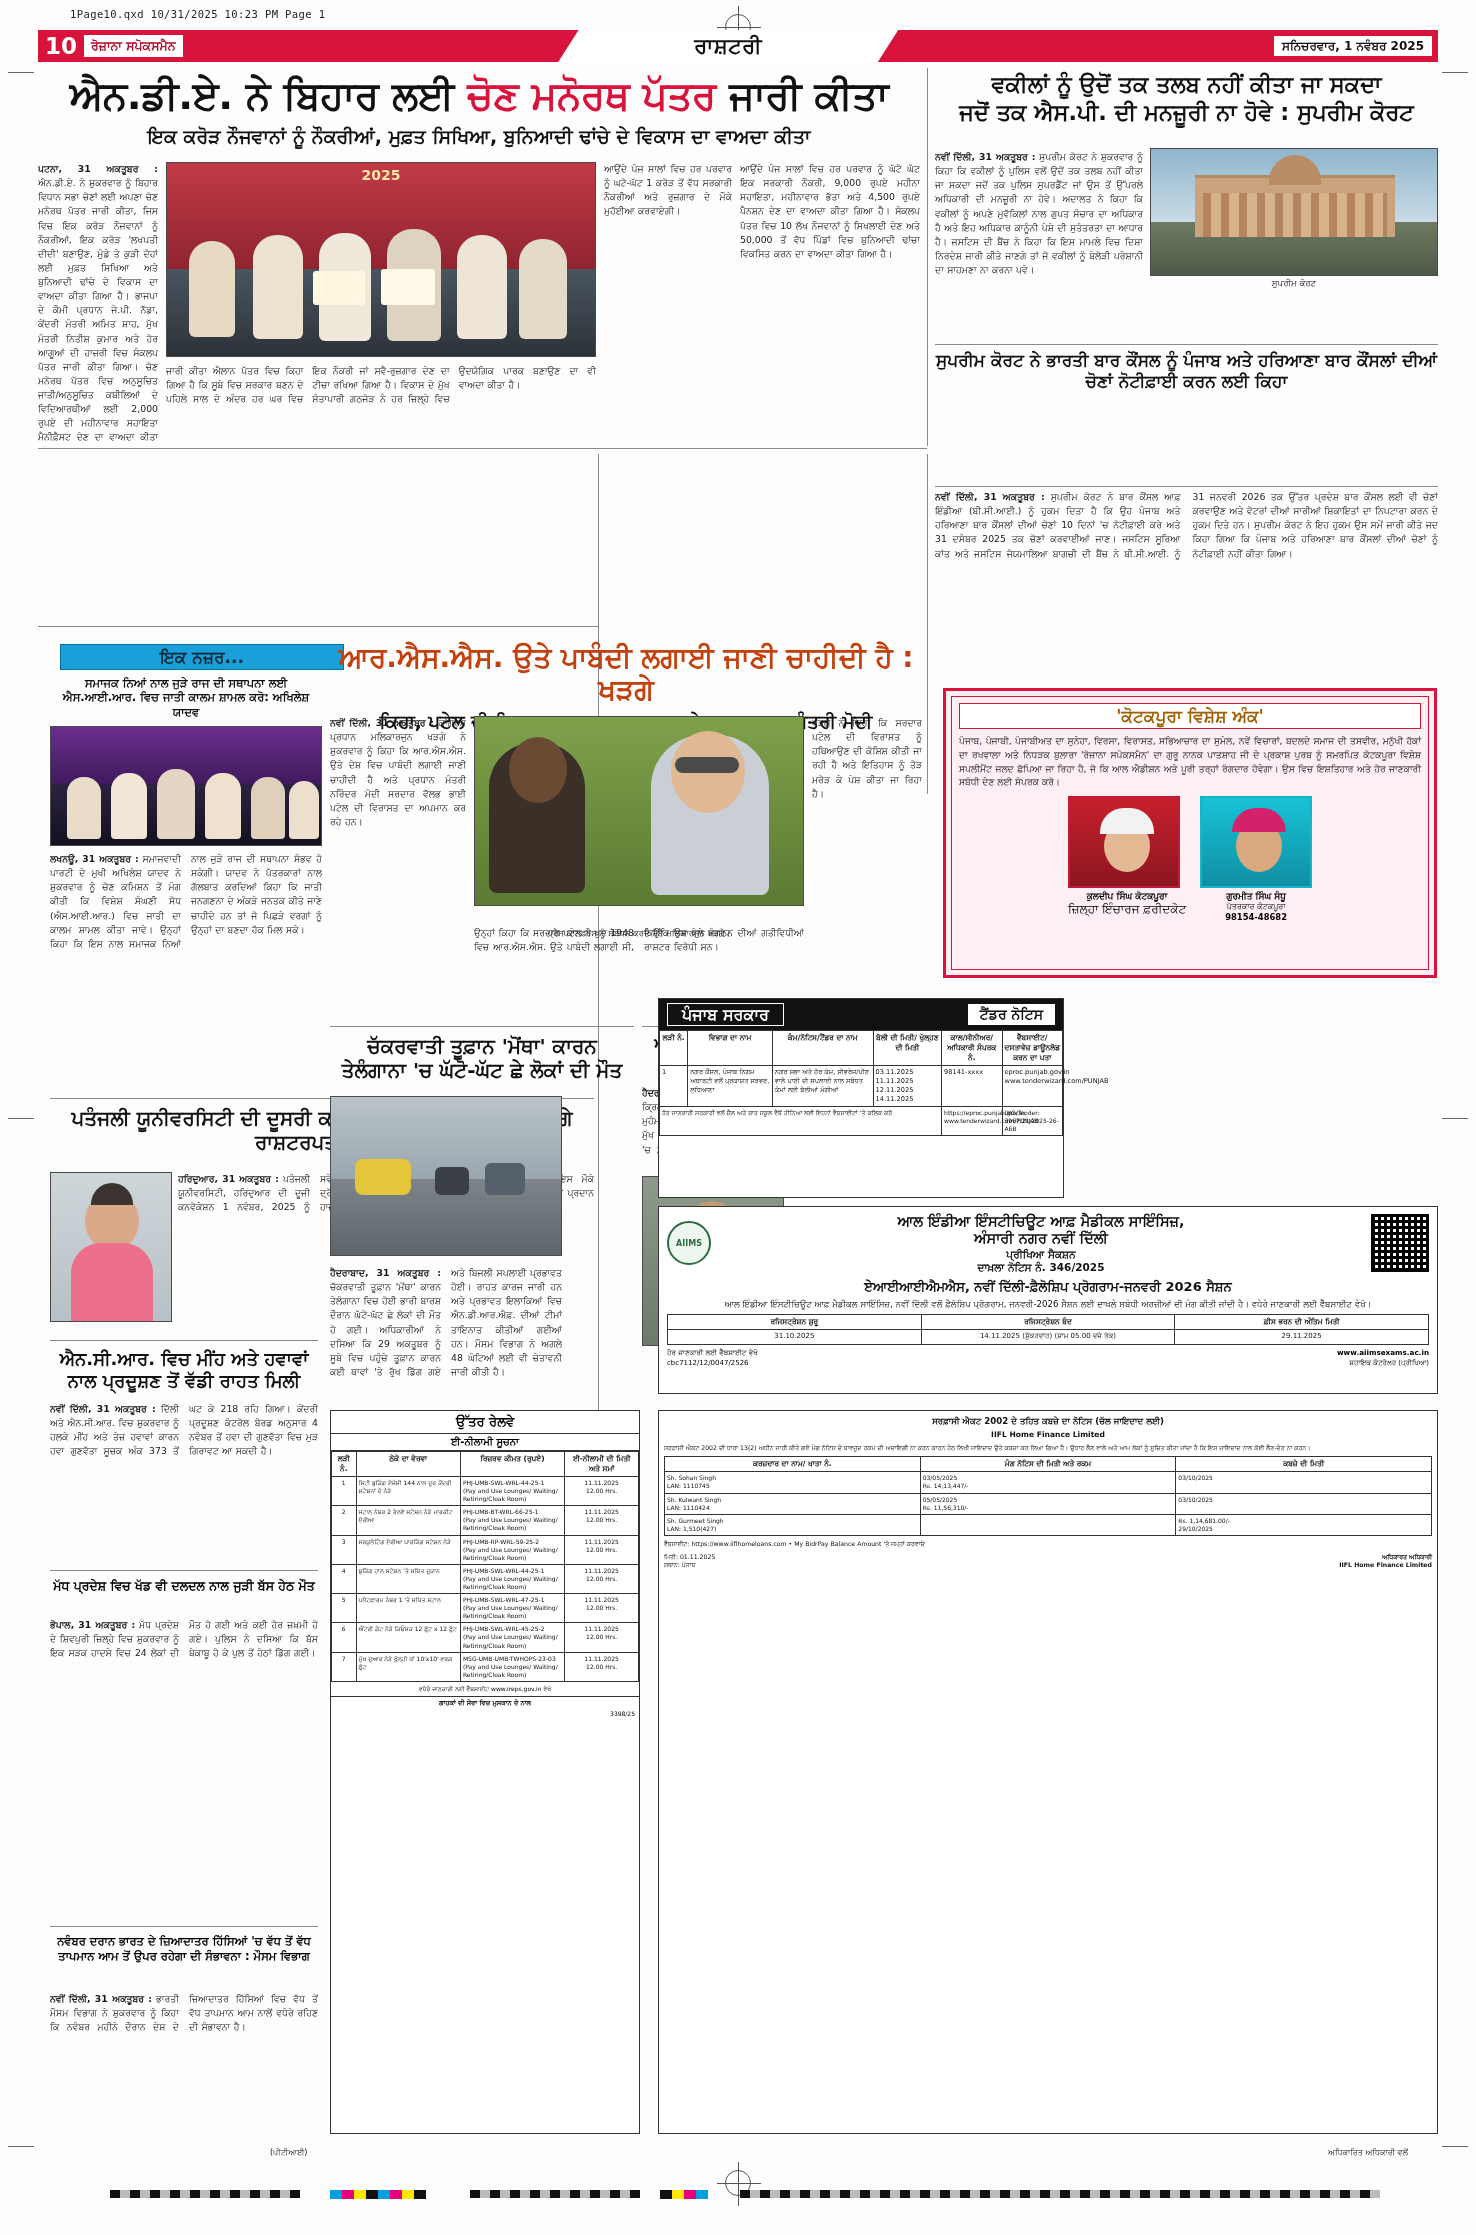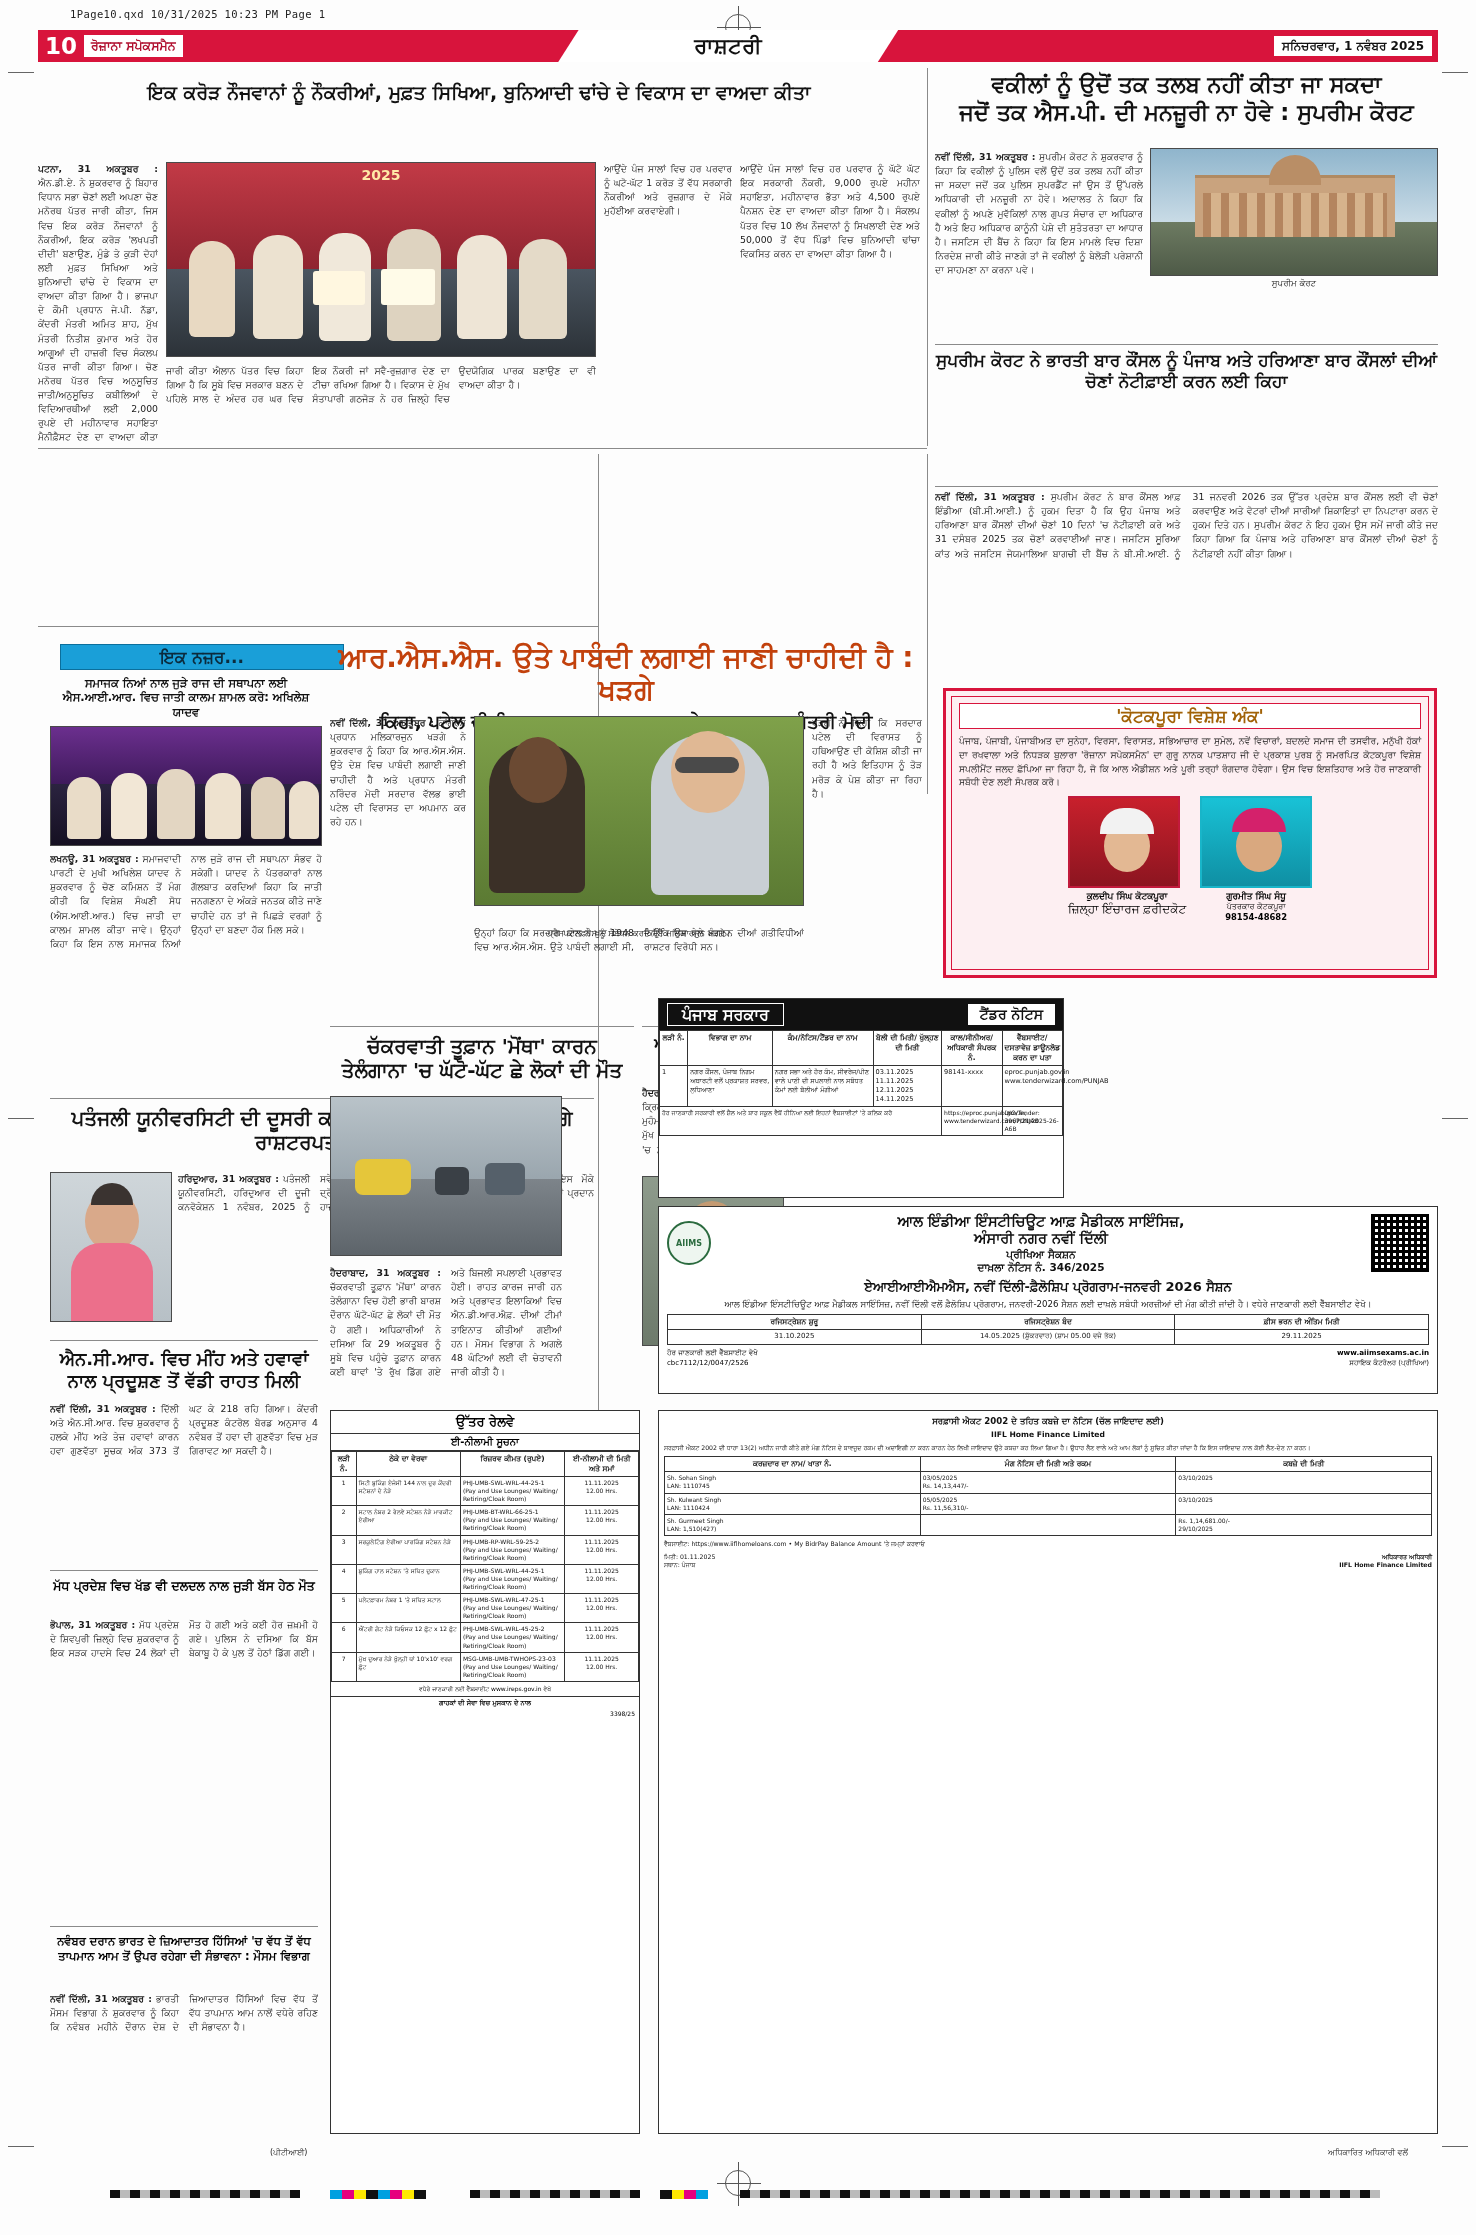--- a/index.html
+++ b/index.html
@@ -306,20 +306,23 @@
 
     <div class="vrule" style="left:889px; top:2px; height:378px;"></div>
     <div class="hrule" style="left:0px; top:382px; width:889px;"></div>
     <div class="hrule" style="left:897px; top:278px; width:503px;"></div>
     <div class="vrule" style="left:889px; top:388px; height:340px;"></div>
     <div class="hrule" style="left:0px; top:560px; width:560px;"></div>
     <div class="vrule" style="left:560px; top:388px; height:1680px;"></div>
     <div class="hrule" style="left:897px; top:420px; width:503px;"></div>
 
     <div style="position:absolute; left:0; top:8px; width:882px;">
+      <div class="hl-main">
+        <span>ਐਨ.ਡੀ.ਏ. ਨੇ ਬਿਹਾਰ ਲਈ </span><span class="red">ਚੋਣ ਮਨੋਰਥ ਪੱਤਰ</span><span> ਜਾਰੀ ਕੀਤਾ</span>
+      </div>
       <div class="hl-sub">ਇਕ ਕਰੋੜ ਨੌਜਵਾਨਾਂ ਨੂੰ ਨੌਕਰੀਆਂ, ਮੁਫ਼ਤ ਸਿਖਿਆ, ਬੁਨਿਆਦੀ ਢਾਂਚੇ ਦੇ ਵਿਕਾਸ ਦਾ ਵਾਅਦਾ ਕੀਤਾ</div>
     </div>
 
     <div class="photo" style="left:128px; top:96px; width:430px; height:195px;">
       <div class="sky" style="background:linear-gradient(180deg,#c23a46,#8f2430); height:55%;"></div>
       <div class="grnd" style="background:linear-gradient(180deg,#4a5560,#2c3238); height:45%;"></div>
       <div class="blob" style="left:22px; top:78px; width:46px; height:96px; border-radius:22px 22px 6px 6px; background:#e8d9c2;"></div>
       <div class="blob" style="left:86px; top:72px; width:50px; height:104px; border-radius:24px 24px 6px 6px; background:#ece2d0;"></div>
       <div class="blob" style="left:152px; top:70px; width:52px; height:108px; border-radius:24px 24px 6px 6px; background:#f0e8da;"></div>
       <div class="blob" style="left:220px; top:66px; width:54px; height:112px; border-radius:25px 25px 6px 6px; background:#ded3c0;"></div>
@@ -572,21 +575,21 @@
         <thead>
             <tr>
           <th>ਰਜਿਸਟ੍ਰੇਸ਼ਨ ਸ਼ੁਰੂ</th>
           <th>ਰਜਿਸਟ੍ਰੇਸ਼ਨ ਬੰਦ</th>
           <th>ਫ਼ੀਸ ਭਰਨ ਦੀ ਅੰਤਿਮ ਮਿਤੀ</th>
         </tr>
           </thead>
         <tbody>
             <tr>
           <td style="text-align:center;">31.10.2025</td>
-          <td style="text-align:center;">14.05.2025  (ਸ਼ੁੱਕਰਵਾਰ)  (ਸ਼ਾਮ 05.00 ਵਜੇ ਤੱਕ)</td>
+          <td style="text-align:center;">14.11.2025  (ਸ਼ੁੱਕਰਵਾਰ)  (ਸ਼ਾਮ 05.00 ਵਜੇ ਤੱਕ)</td>
           <td style="text-align:center;">29.11.2025</td>
         </tr>
           </tbody>
       </table>
       <div style="display:flex; justify-content:space-between; font-size:7.2px; margin-top:3px;">
         <span>ਹੋਰ ਜਾਣਕਾਰੀ ਲਈ ਵੈੱਬਸਾਈਟ ਵੇਖੋ</span>
         <span style="font-weight:bold;">www.aiimsexams.ac.in</span>
       </div>
       <div style="display:flex; justify-content:space-between; font-size:7px; margin-top:2px;">
         <span>cbc7112/12/0047/2526</span>

